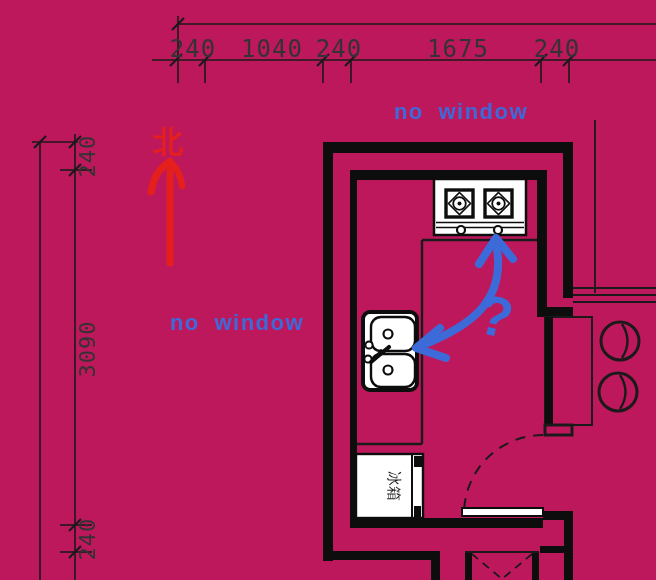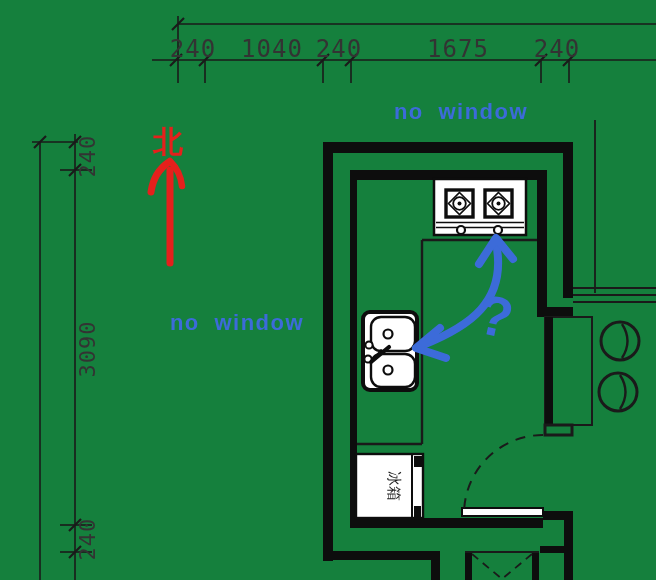--- a/index.html
+++ b/index.html
@@ -1,19 +1,19 @@
 <!DOCTYPE html>
 <html><head>
 <meta charset="utf-8">
 <style>
   html,body{margin:0;padding:0;background:#ffffff;}
   .stage{
     position:relative;
     width:656px;height:580px;
-    background:#15803d;
+    background:#be185d;
     overflow:hidden;
     font-family:"Liberation Sans",sans-serif;
   }
   svg{display:block;}
   text{user-select:none;}
   .dimtxt{
     font-family:"DejaVu Sans Mono",monospace;
     fill:#333333;
     letter-spacing:1px;
   }

